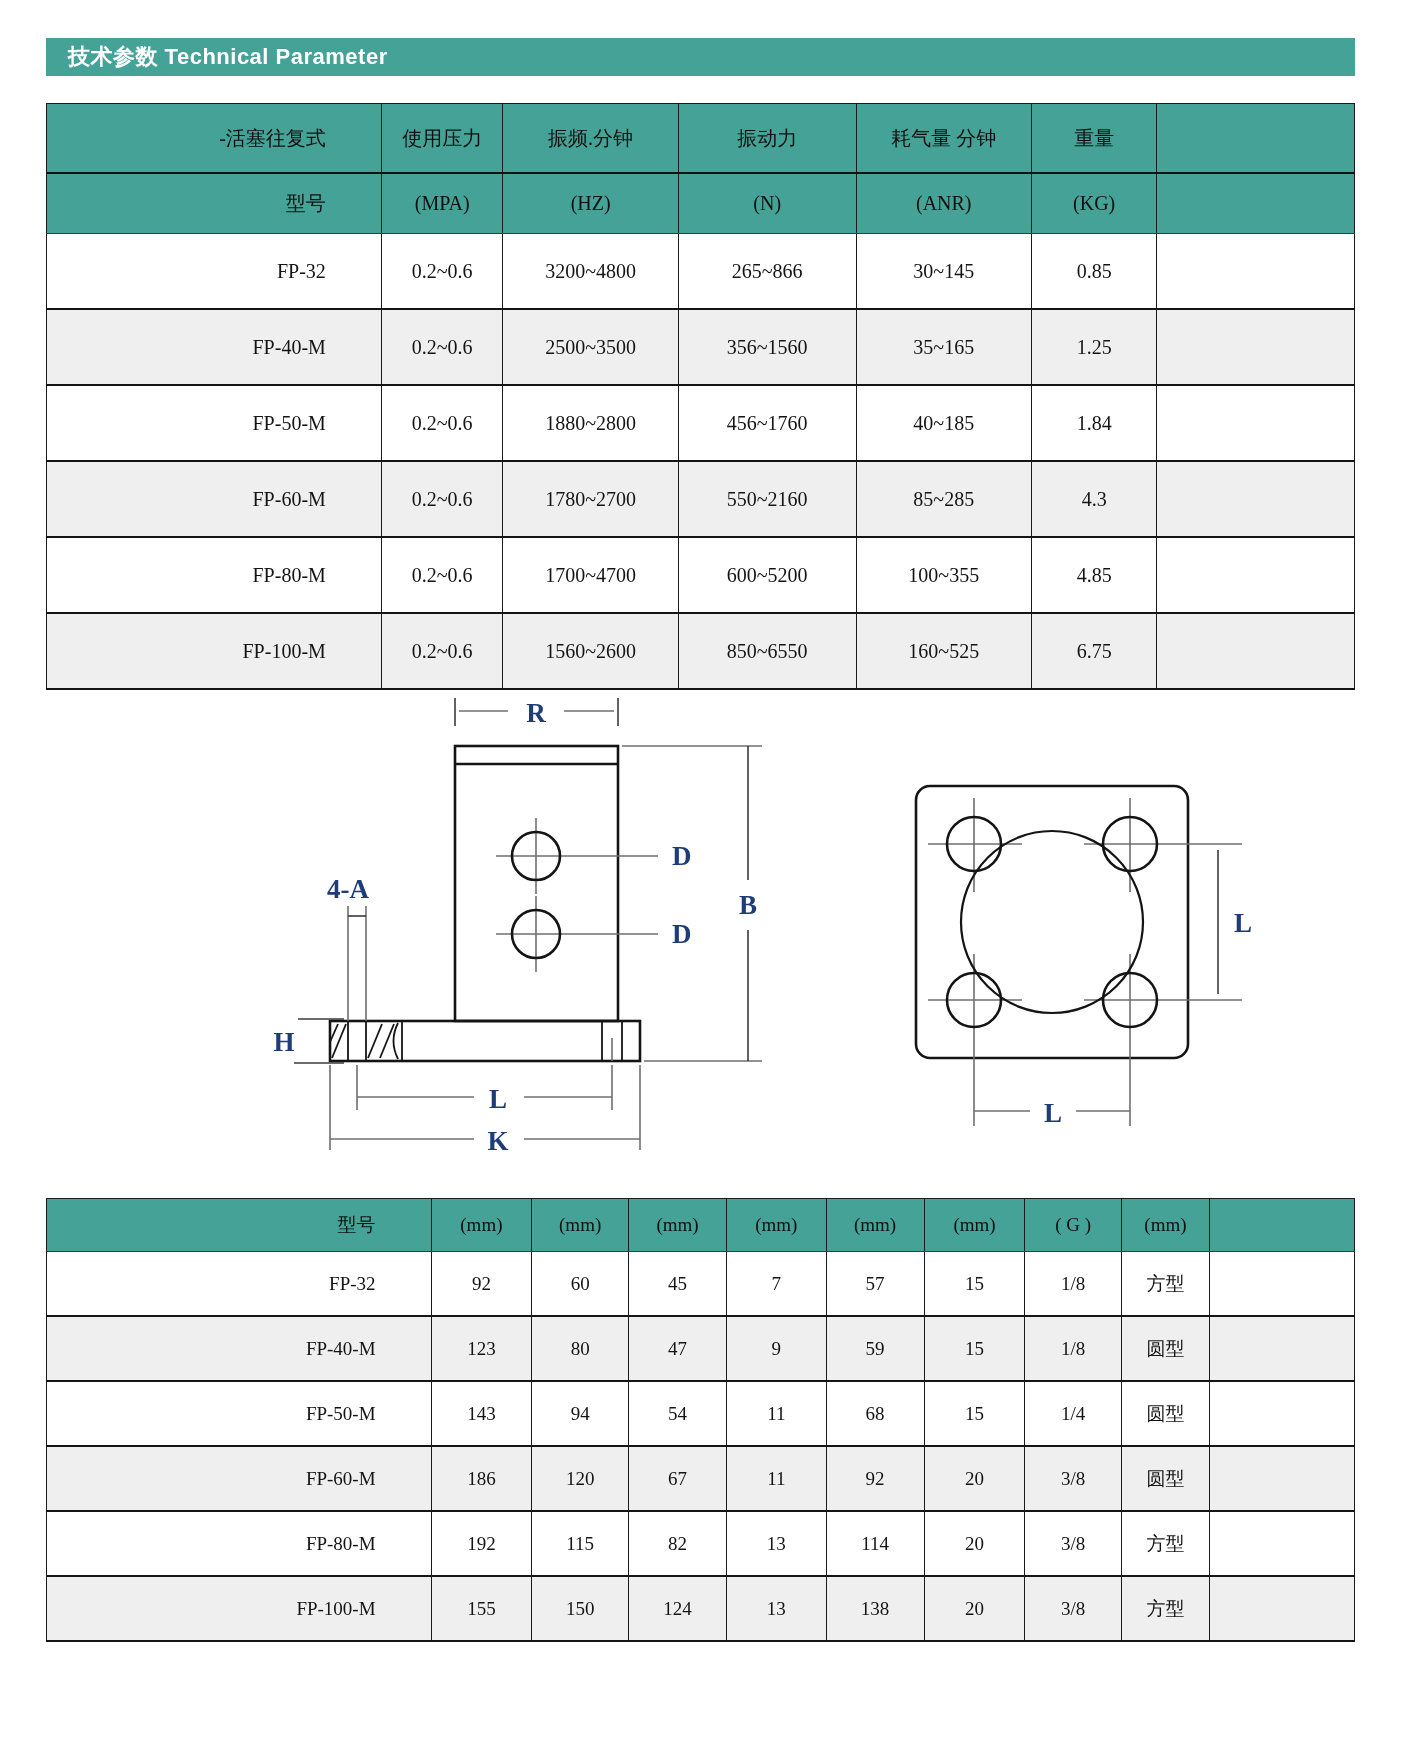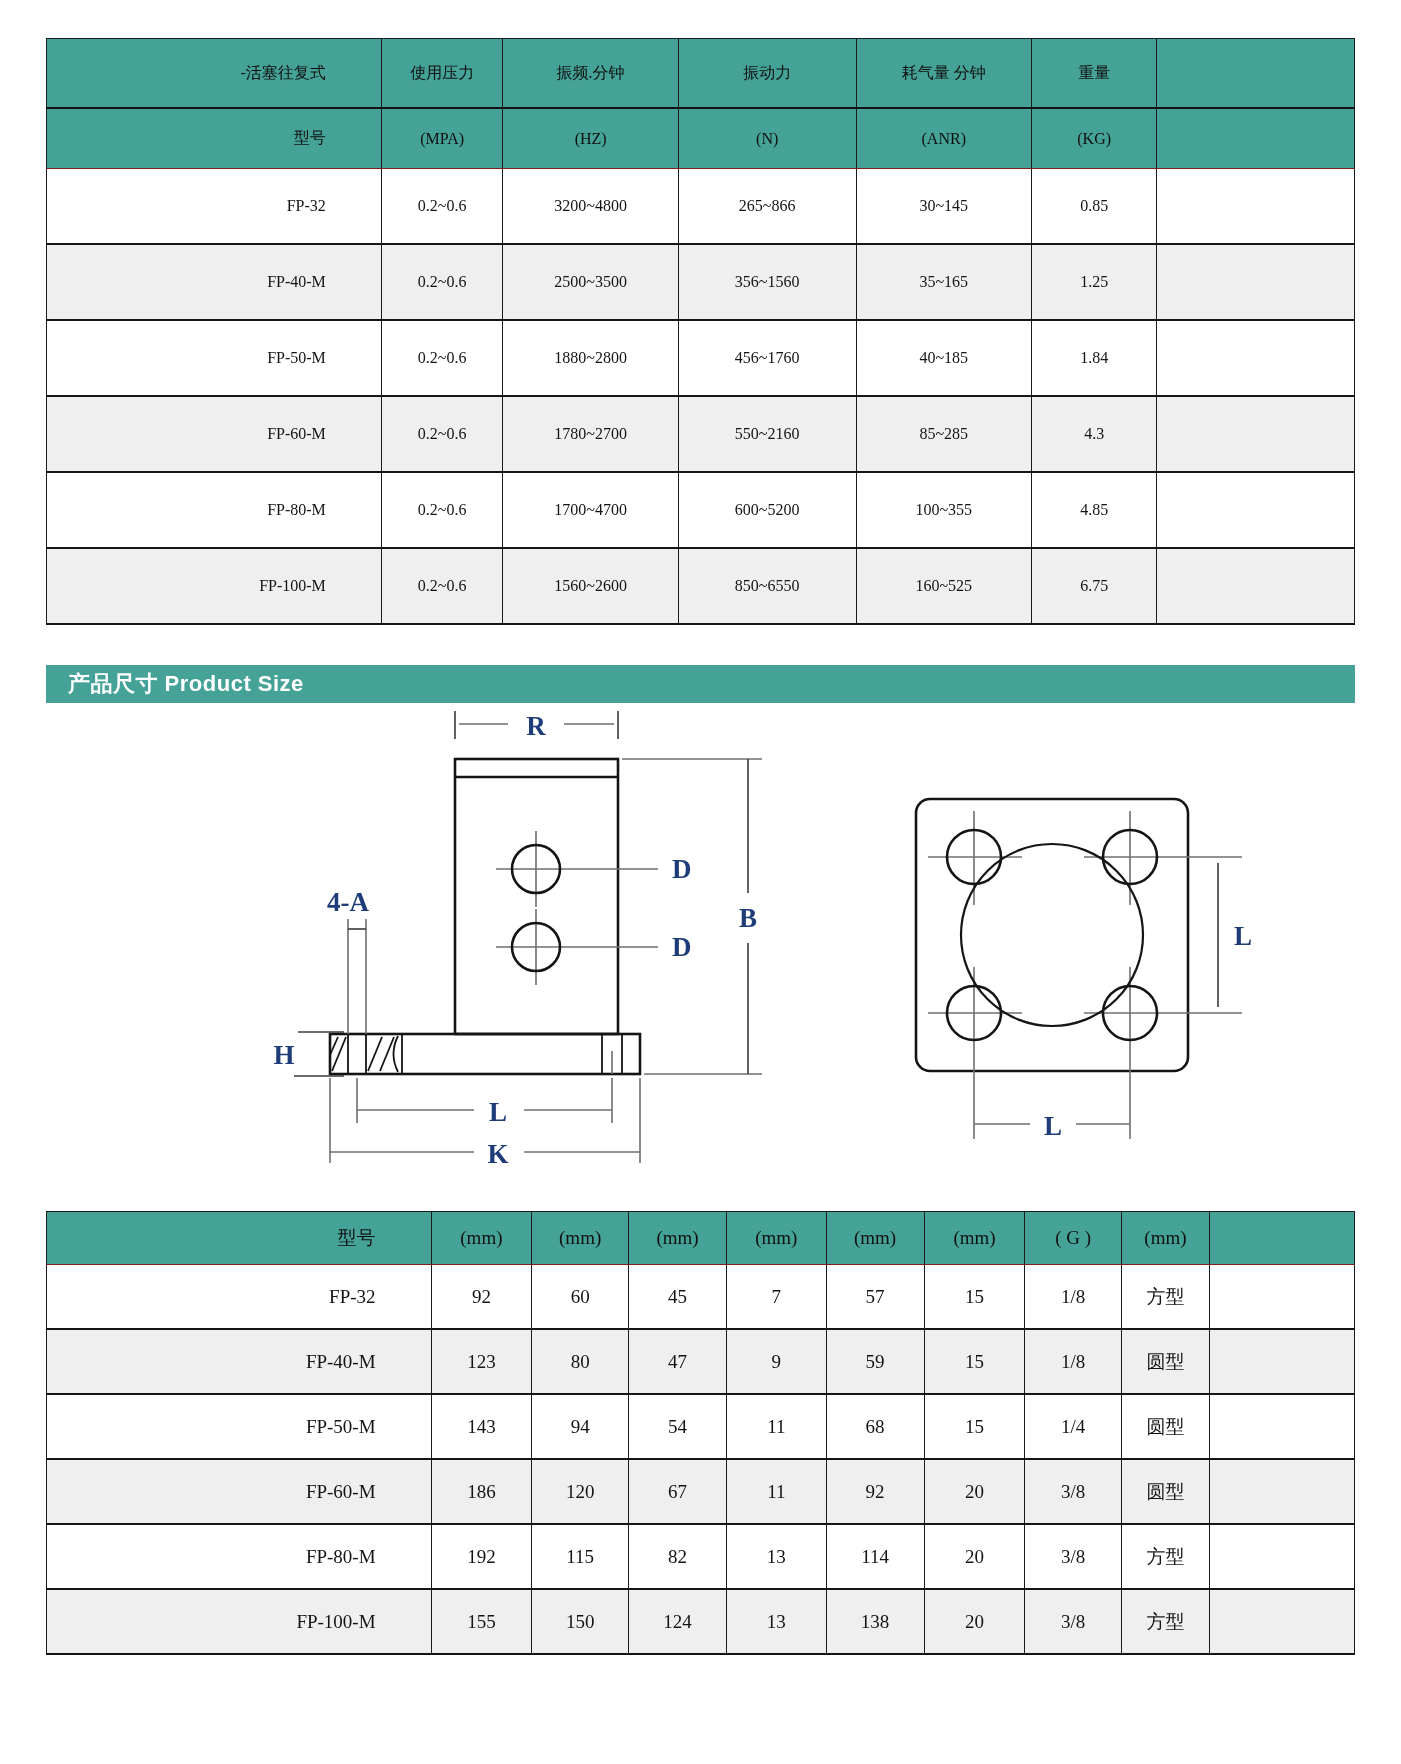--- a/index.html
+++ b/index.html
@@ -4,22 +4,22 @@
 <style>
   html,body{margin:0;padding:0;background:#ffffff;}
   body{width:1401px;min-height:1764px;font-family:"Liberation Serif",serif;color:#141414;}
   .page{padding:38px 46px 40px 46px;}
 
   .section-band{height:38px;line-height:38px;background:#45a297;color:#ffffff;
     font-family:"Liberation Sans",sans-serif;font-weight:bold;font-size:22px;
     padding-left:22px;letter-spacing:.5px;}
   .band-2{margin-top:40px;}
 
-  table{border-collapse:collapse;width:100%;table-layout:fixed;
-    font-size:16px;}
+  table{border-collapse:collapse;width:100%;table-layout:fixed;margin-top:27px;
+    font-size:20px;}
   table.size-table{margin-top:0;font-size:19px;}
   th,td{border-left:1px solid #1b1b1b;border-right:1px solid #1b1b1b;
     text-align:center;font-weight:normal;overflow:hidden;white-space:nowrap;}
   table{border:1px solid #1b1b1b;}
   thead th{background:#45a297;color:#101010;}
   thead tr.h1 th{height:66px;border-bottom:2px solid #111;}
   thead tr.h2 th{height:57px;border-bottom:1px solid #7f1d1d;}
   .size-table thead tr.h1 th{height:52px;}
   .size-table thead tr.h2 th{height:50px;}
   tbody td{height:72px;border-bottom:2px solid #151515;}
@@ -33,20 +33,21 @@
   .outline-thin{stroke:#141414;stroke-width:1.8;fill:none;}
   .dim{stroke:#6f6f6f;stroke-width:1.6;fill:none;}
   .dimdark{stroke:#3a3a3a;stroke-width:1.6;fill:none;}
   .dim-label{fill:#1e3c78;font-family:"Liberation Serif",serif;font-size:27px;font-weight:600;}
 </style>
 </head>
 <body>
 
 <div class="page">
 
+  <div class="section-band">技术参数 Technical Parameter</div>
 
   <table class="spec-table">
     <colgroup>
       <col style="width:25.6%">
         <col style="width:9.3%">
         <col style="width:13.4%">
       <col style="width:13.6%">
         <col style="width:13.4%">
         <col style="width:9.6%">
       <col style="width:15.1%">
@@ -128,21 +129,20 @@
           <td>0.2~0.6</td>
           <td>1560~2600</td>
           <td>850~6550</td>
           <td>160~525</td>
           <td>6.75</td>
           <td></td>
         </tr>
       </tbody>
   </table>
 
-  <div class="section-band band-2">产品尺寸 Product Size</div>
 
   <div class="diagram-wrap">
     <svg width="1309" height="500" viewBox="0 0 1309 500">
 
       <g>
 
         <line class="dimdark" x1="409" y1="0" x2="409" y2="28"></line>
         <line class="dimdark" x1="572" y1="0" x2="572" y2="28"></line>
         <line class="dim" x1="413" y1="13" x2="462" y2="13"></line>
         <line class="dim" x1="518" y1="13" x2="568" y2="13"></line>

